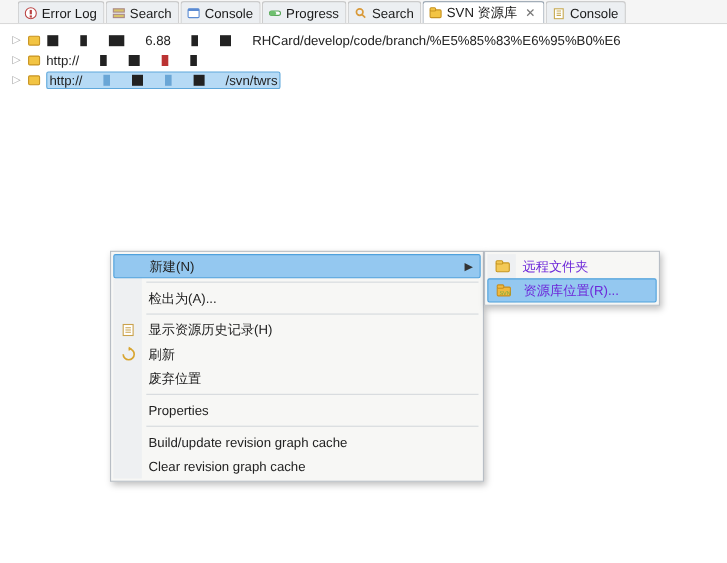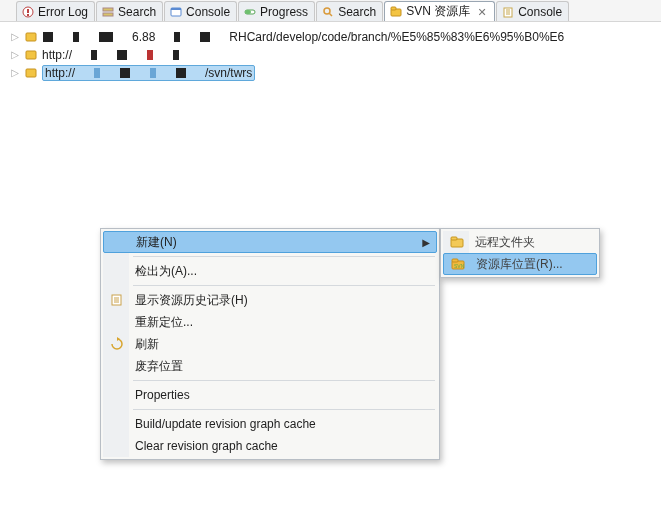--- a/index.html
+++ b/index.html
@@ -167,21 +167,21 @@
     left:2px; top:2px; bottom:2px;
     width:26px;
     background:#eef0f2;
   }
   .sub-item {
     position:relative;
     display:flex;
     align-items:center;
     height:22px;
     padding-left:32px;
-    color:#404040;
+    color:#6d28d9;
     z-index:1;
   }
   .sub-item.highlight {
     background:#94c8f0;
     border:1px solid #4fa1dc;
     border-radius:2px;
   }
   .sub-item .mi-icon {
     position:absolute;
     left:6px;
@@ -340,23 +340,20 @@
       <svg width="14" height="14">
           <rect x="2" y="2" width="9" height="10" fill="#fff" stroke="#caa24c"></rect>
           <line x1="4" y1="5" x2="9" y2="5" stroke="#caa24c"></line>
           <line x1="4" y1="7" x2="9" y2="7" stroke="#caa24c"></line>
           <line x1="4" y1="9" x2="9" y2="9" stroke="#caa24c"></line>
         </svg>
     </span>
     <span>显示资源历史记录(H)</span>
   </div>
 
-  <div class="ctx-item">
-    <span>重新定位...</span>
-  </div>
 
   <div class="ctx-item">
     <span class="mi-icon">
       <svg width="14" height="14">
           <path d="M7 2 A5 5 0 1 1 2 7" fill="none" stroke="#d8a530" stroke-width="1.5"></path>
           <polygon points="7,0 7,4 10,2" fill="#d8a530"></polygon>
         </svg>
     </span>
     <span>刷新</span>
   </div>

